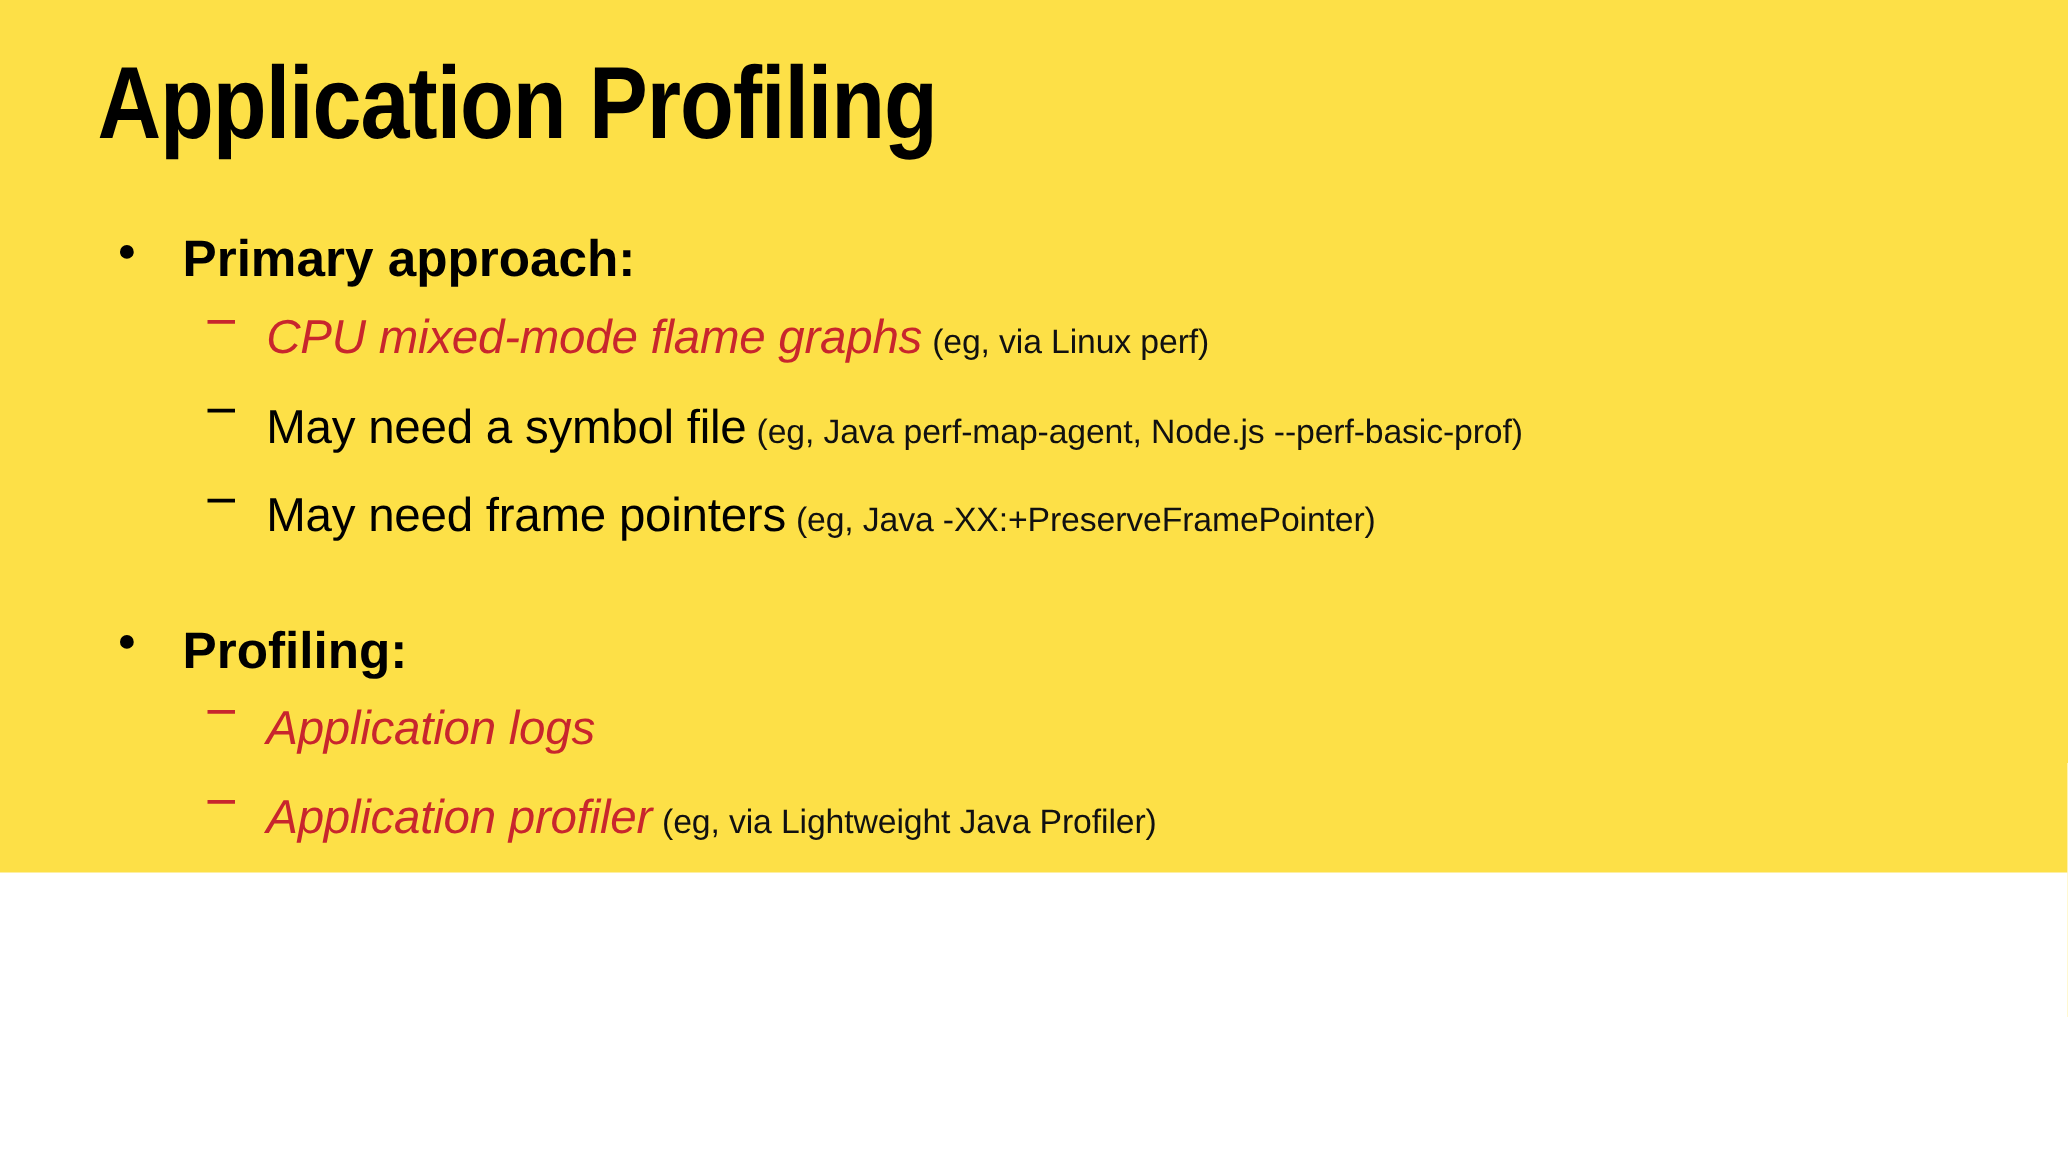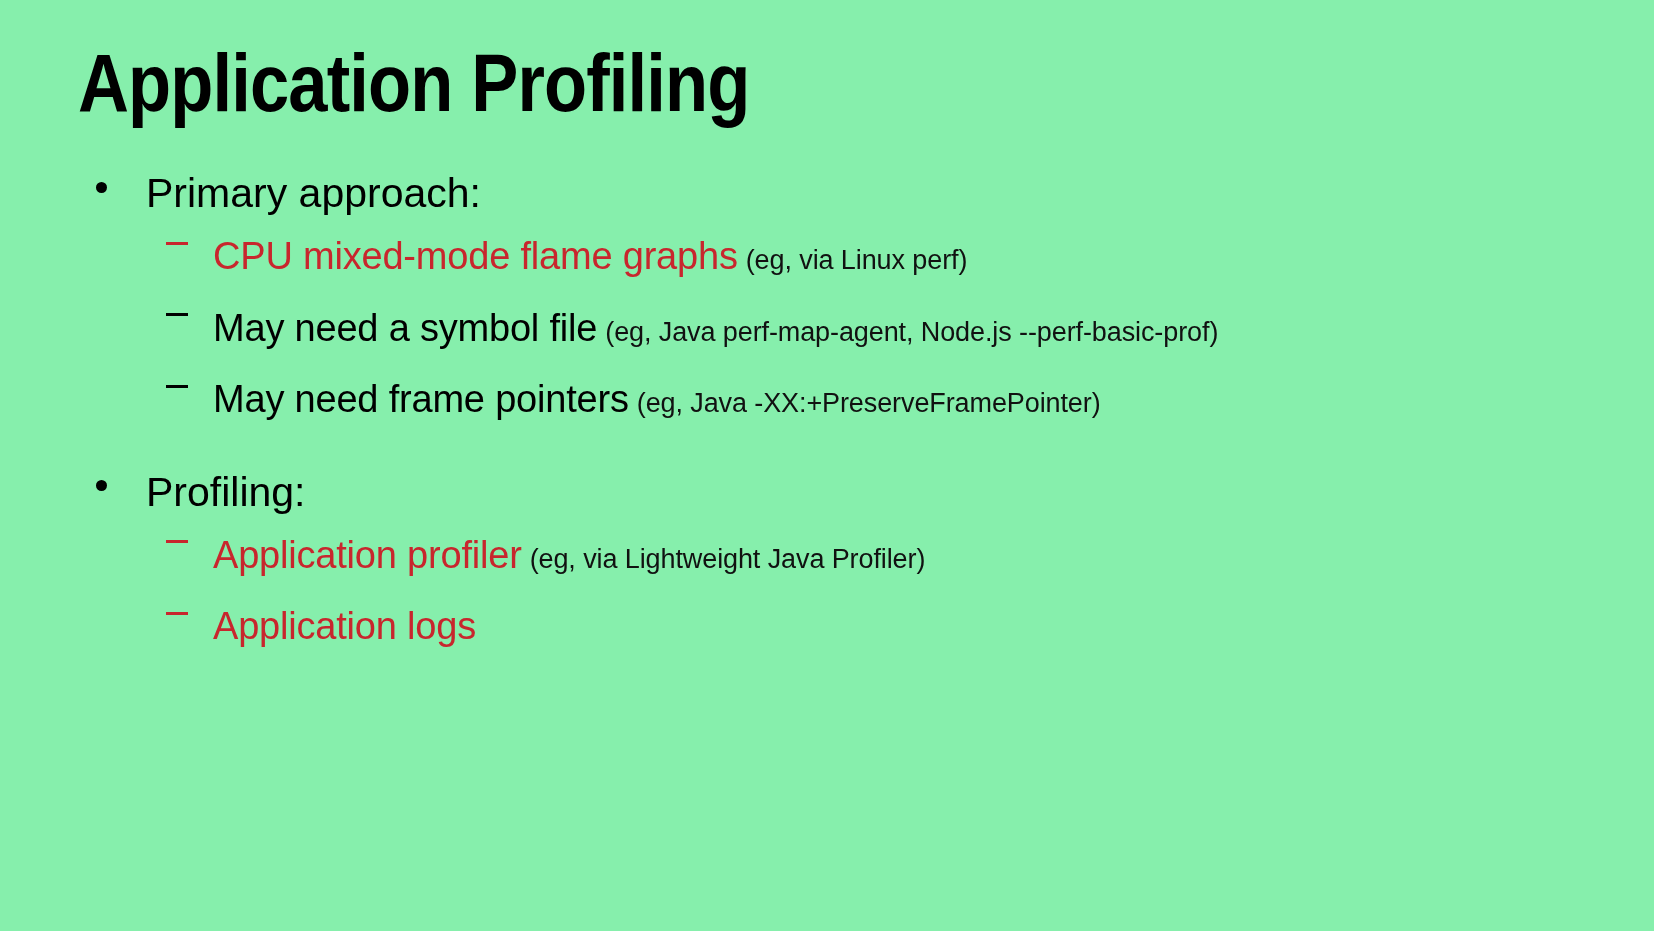--- a/index.html
+++ b/index.html
@@ -11,22 +11,22 @@
     width: 1654px;
     height: 931px;
     overflow: hidden;
     font-family: "Liberation Sans", sans-serif;
     -webkit-font-smoothing: antialiased;
   }
 
   .slide {
     position: relative;
     width: 1654px;
-    height: 931px;
-    background: #86efac;
+    height: 698px;
+    background: #fde047;
     box-sizing: border-box;
   }
 
   .slide-title {
     position: absolute;
     left: 78px;
     top: 42px;
     font-family: "Liberation Sans", sans-serif;
     font-weight: 700;
     font-size: 82px;
@@ -42,25 +42,26 @@
     position: absolute;
     left: 78px;
     top: 168px;
     width: 1500px;
   }
 
   
   .l1 {
     position: relative;
     padding-left: 68px;
-    margin: 0 0 16px 0;
+    margin: 14px 0 16px 0;
     font-size: 41px;
     line-height: 1.22;
     color: #000000;
     white-space: nowrap;
+    font-weight: bold;
   }
   .l1 .bullet-dot {
     position: absolute;
     left: 18px;
     top: 0.33em;
     width: 11px;
     height: 11px;
     border-radius: 50%;
     background: #000000;
   }
@@ -88,20 +89,21 @@
   .l2 .bullet-dash.red {
     background: #c8262d;
   }
   .l2-main {
     font-size: 38px;
     color: #000000;
     letter-spacing: -0.2px;
   }
   .l2-main.red {
     color: #c8262d;
+    font-style: italic;
   }
   .l2-note {
     font-size: 27px;
     color: #111111;
     letter-spacing: -0.1px;
     margin-left: 8px;
   }
 
   .sp-group { margin-bottom: 6px; }
   .gap-after-group { height: 18px; }
@@ -143,24 +145,24 @@
 
     <div class="sp-group">
 
       <div class="l1">
         <span class="bullet-dot"></span>
         <span class="l1-text">Profiling:</span>
       </div>
 
       <div class="l2">
         <span class="bullet-dash red"></span>
-        <span class="l2-main red">Application profiler</span><span class="l2-note">(eg, via Lightweight Java Profiler)</span>
+        <span class="l2-main red">Application logs</span><span class="l2-note"></span>
       </div>
 
       <div class="l2">
         <span class="bullet-dash red"></span>
-        <span class="l2-main red">Application logs</span><span class="l2-note"></span>
+        <span class="l2-main red">Application profiler</span><span class="l2-note">(eg, via Lightweight Java Profiler)</span>
       </div>
 
     </div>
 
   </div>
 </div>
 
 </body></html>

